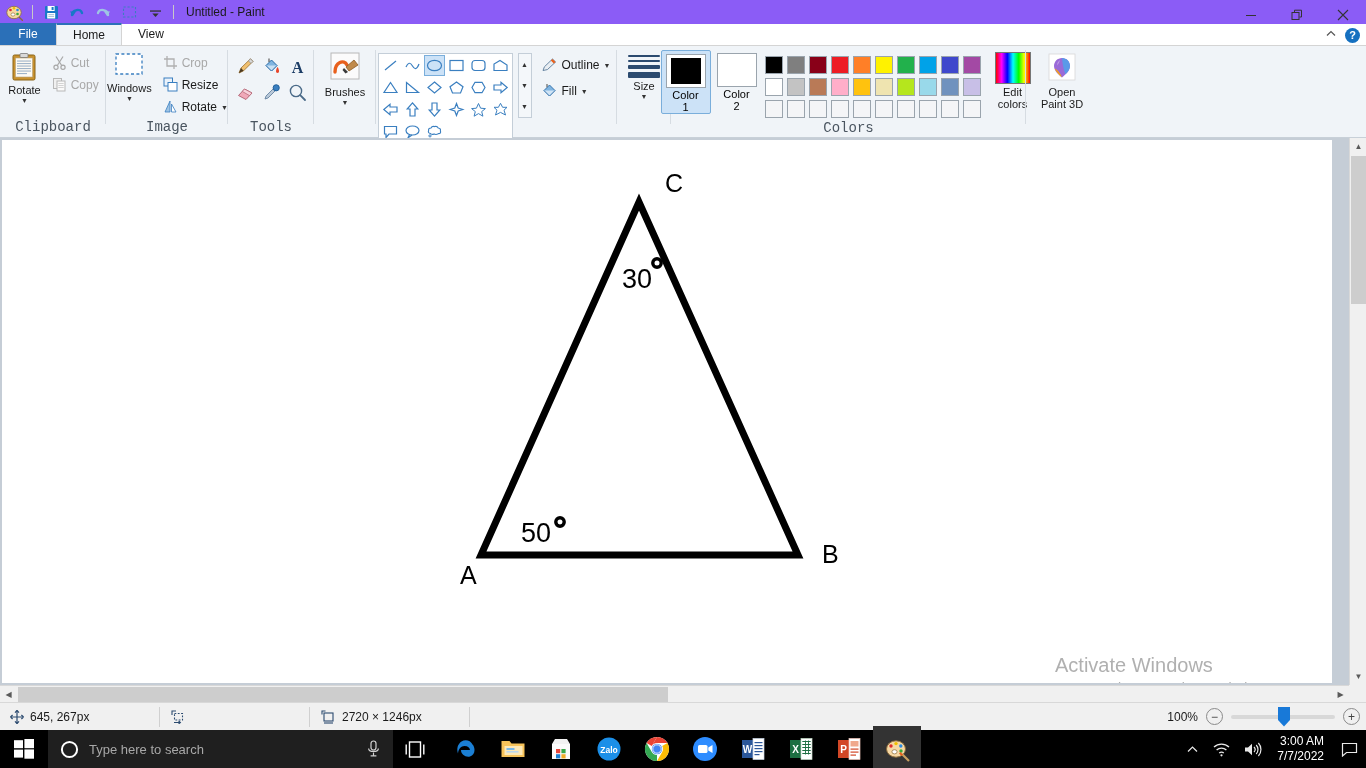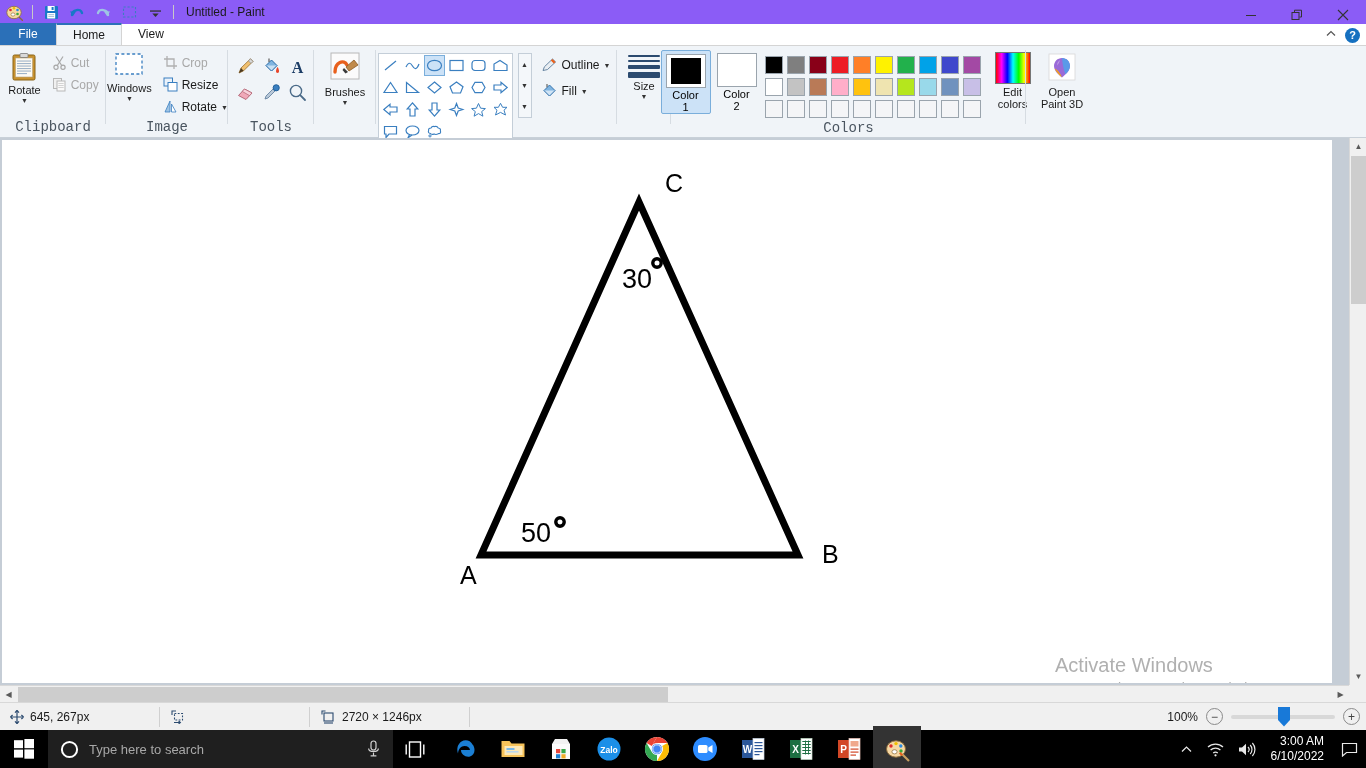--- a/index.html
+++ b/index.html
@@ -952,21 +952,21 @@
       <div class="trayitem">
         <svg width="18" height="15" viewBox="0 0 18 15">
           <path d="M1 5.5 H4 L8 1.8 V13.2 L4 9.5 H1 Z" fill="#e8e8e8"></path>
           <path d="M10 5 A3.6 3.6 0 0 1 10 10" fill="none" stroke="#e8e8e8" stroke-width="1.2"></path>
           <path d="M12.2 3 A6.6 6.6 0 0 1 12.2 12" fill="none" stroke="#e8e8e8" stroke-width="1.2"></path>
           <path d="M14.4 1 A9.6 9.6 0 0 1 14.4 14" fill="none" stroke="#e8e8e8" stroke-width="1.2"></path>
         </svg>
       </div>
       <div class="clock">
         <span>3:00 AM</span>
-        <span>6/10/2022</span>
+        <span>7/7/2022</span>
       </div>
       <div class="notifbtn">
         <svg width="17" height="15" viewBox="0 0 17 15">
           <path d="M1.5 1.5 H15.5 V10.5 H5.5 L1.5 14 Z" fill="none" stroke="#e8e8e8" stroke-width="1.2"></path>
         </svg>
       </div>
     </div>
   </div>
 </div>
 

